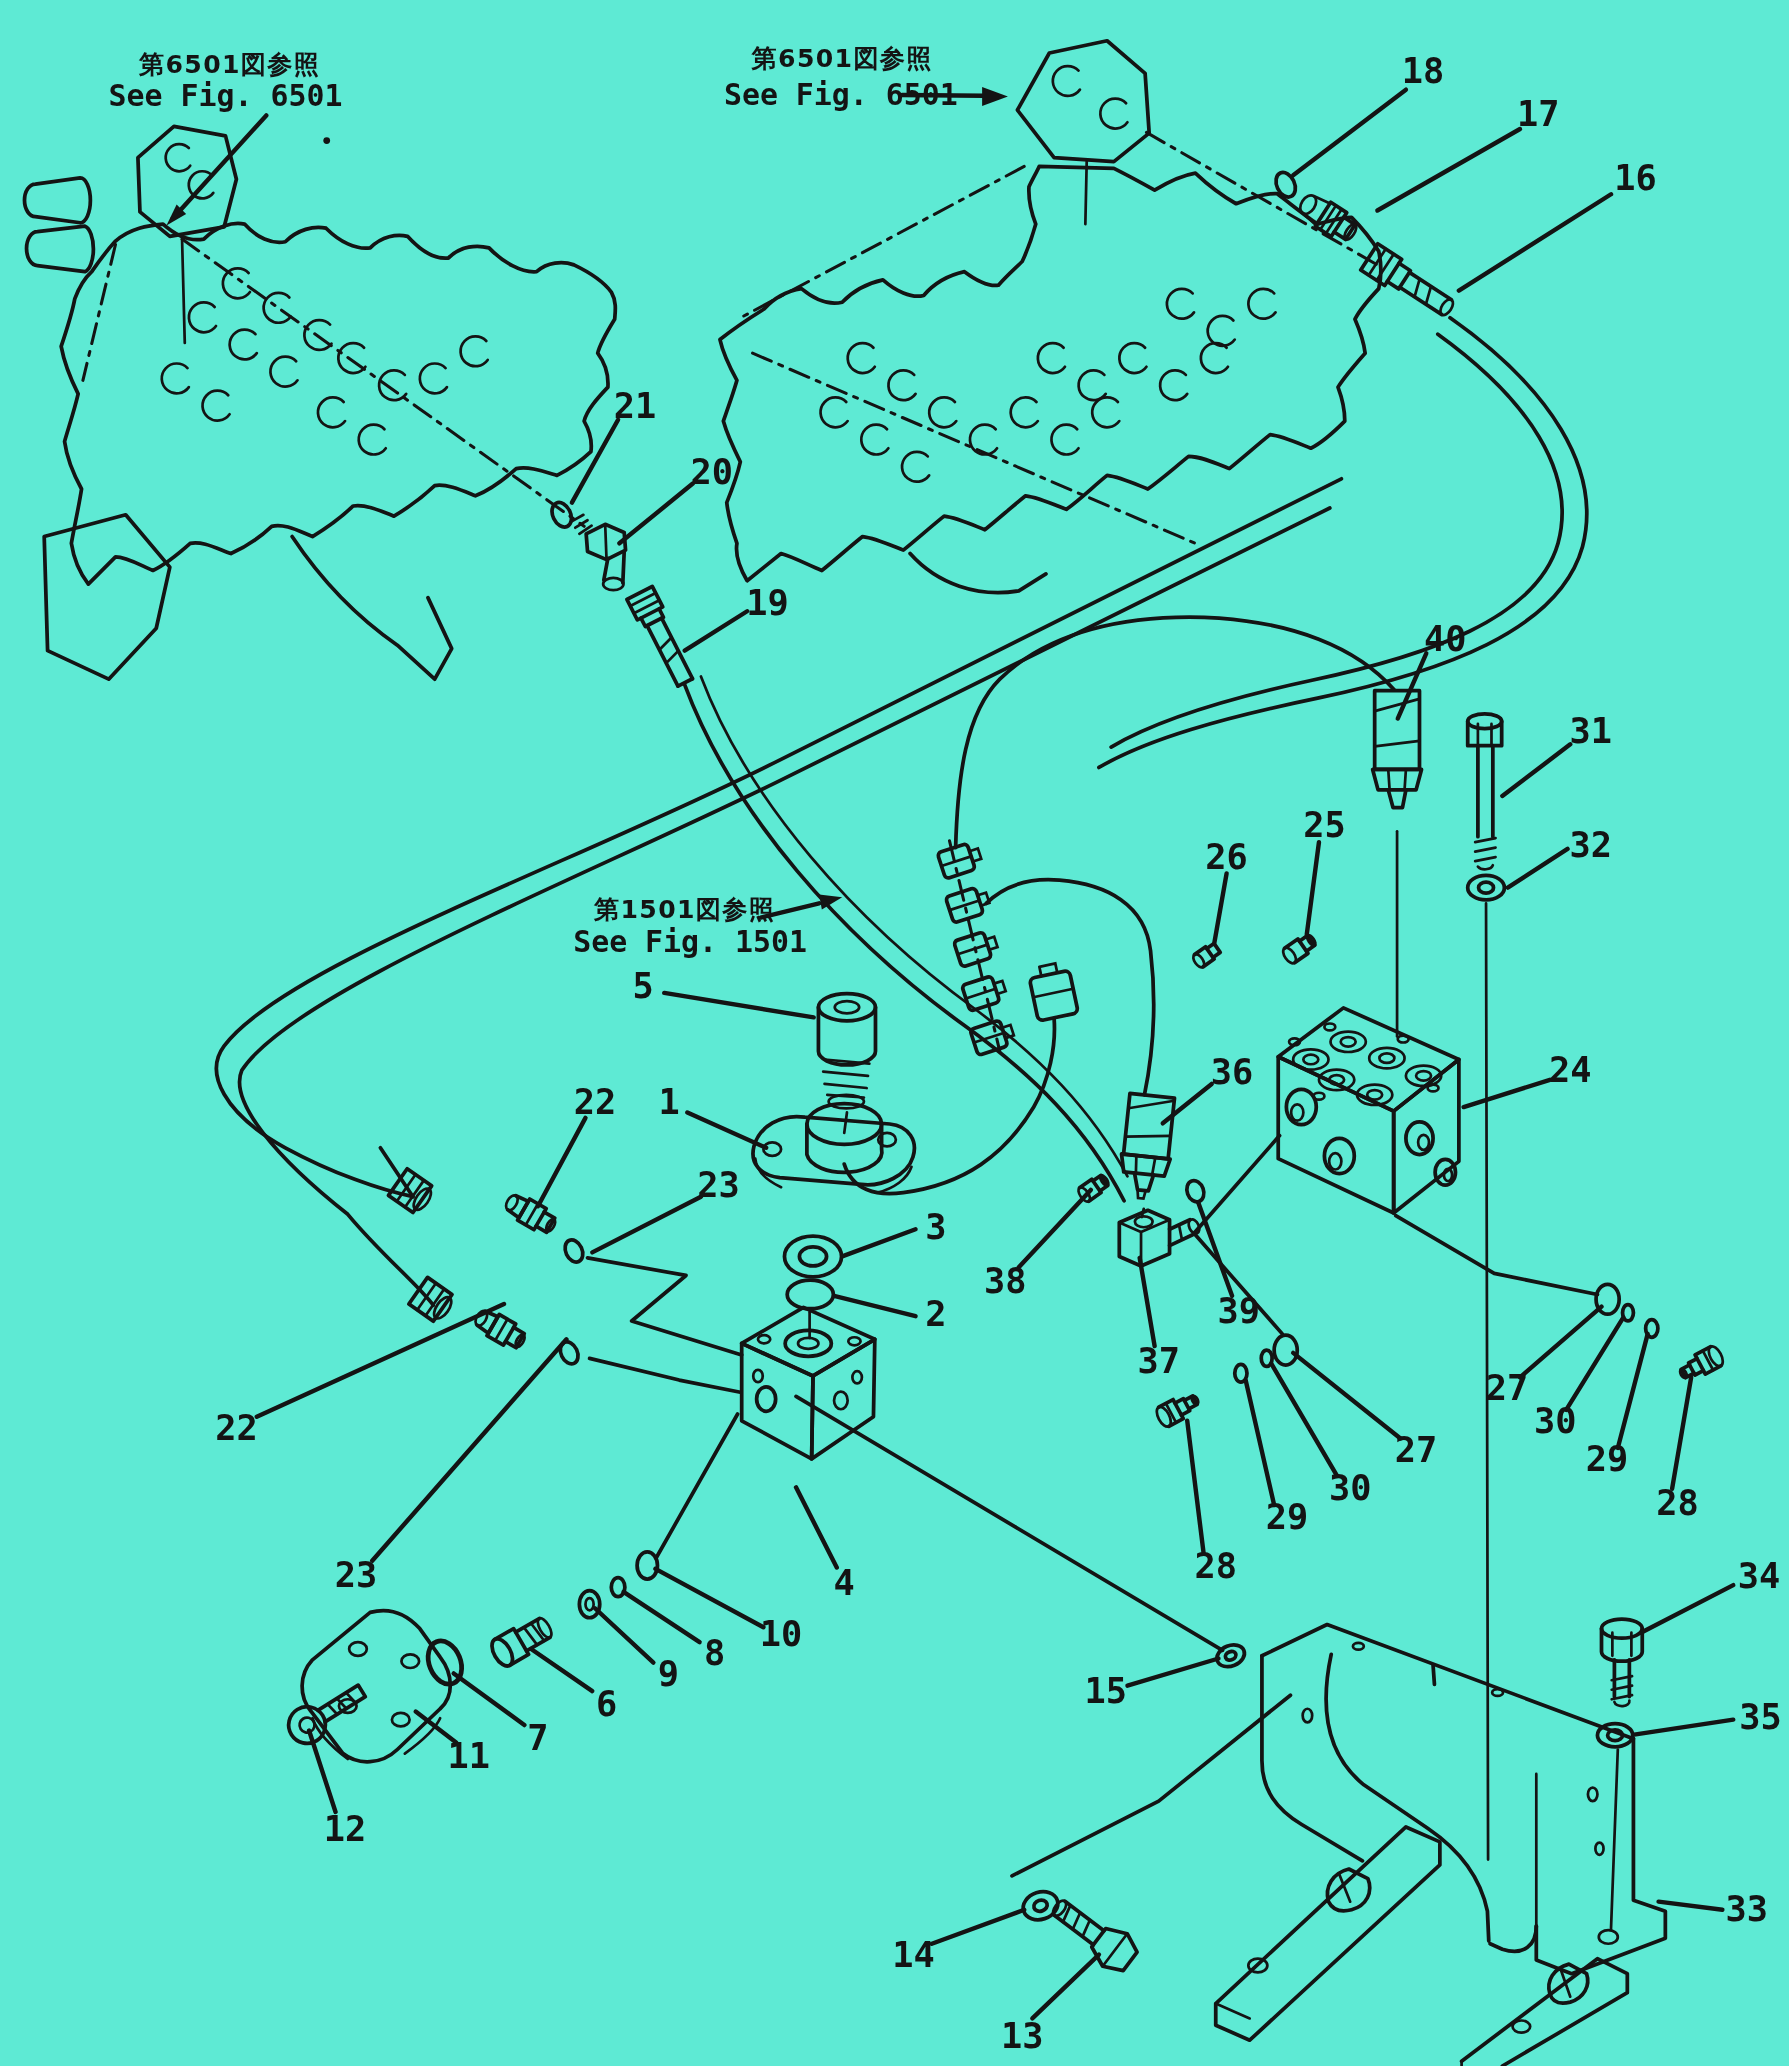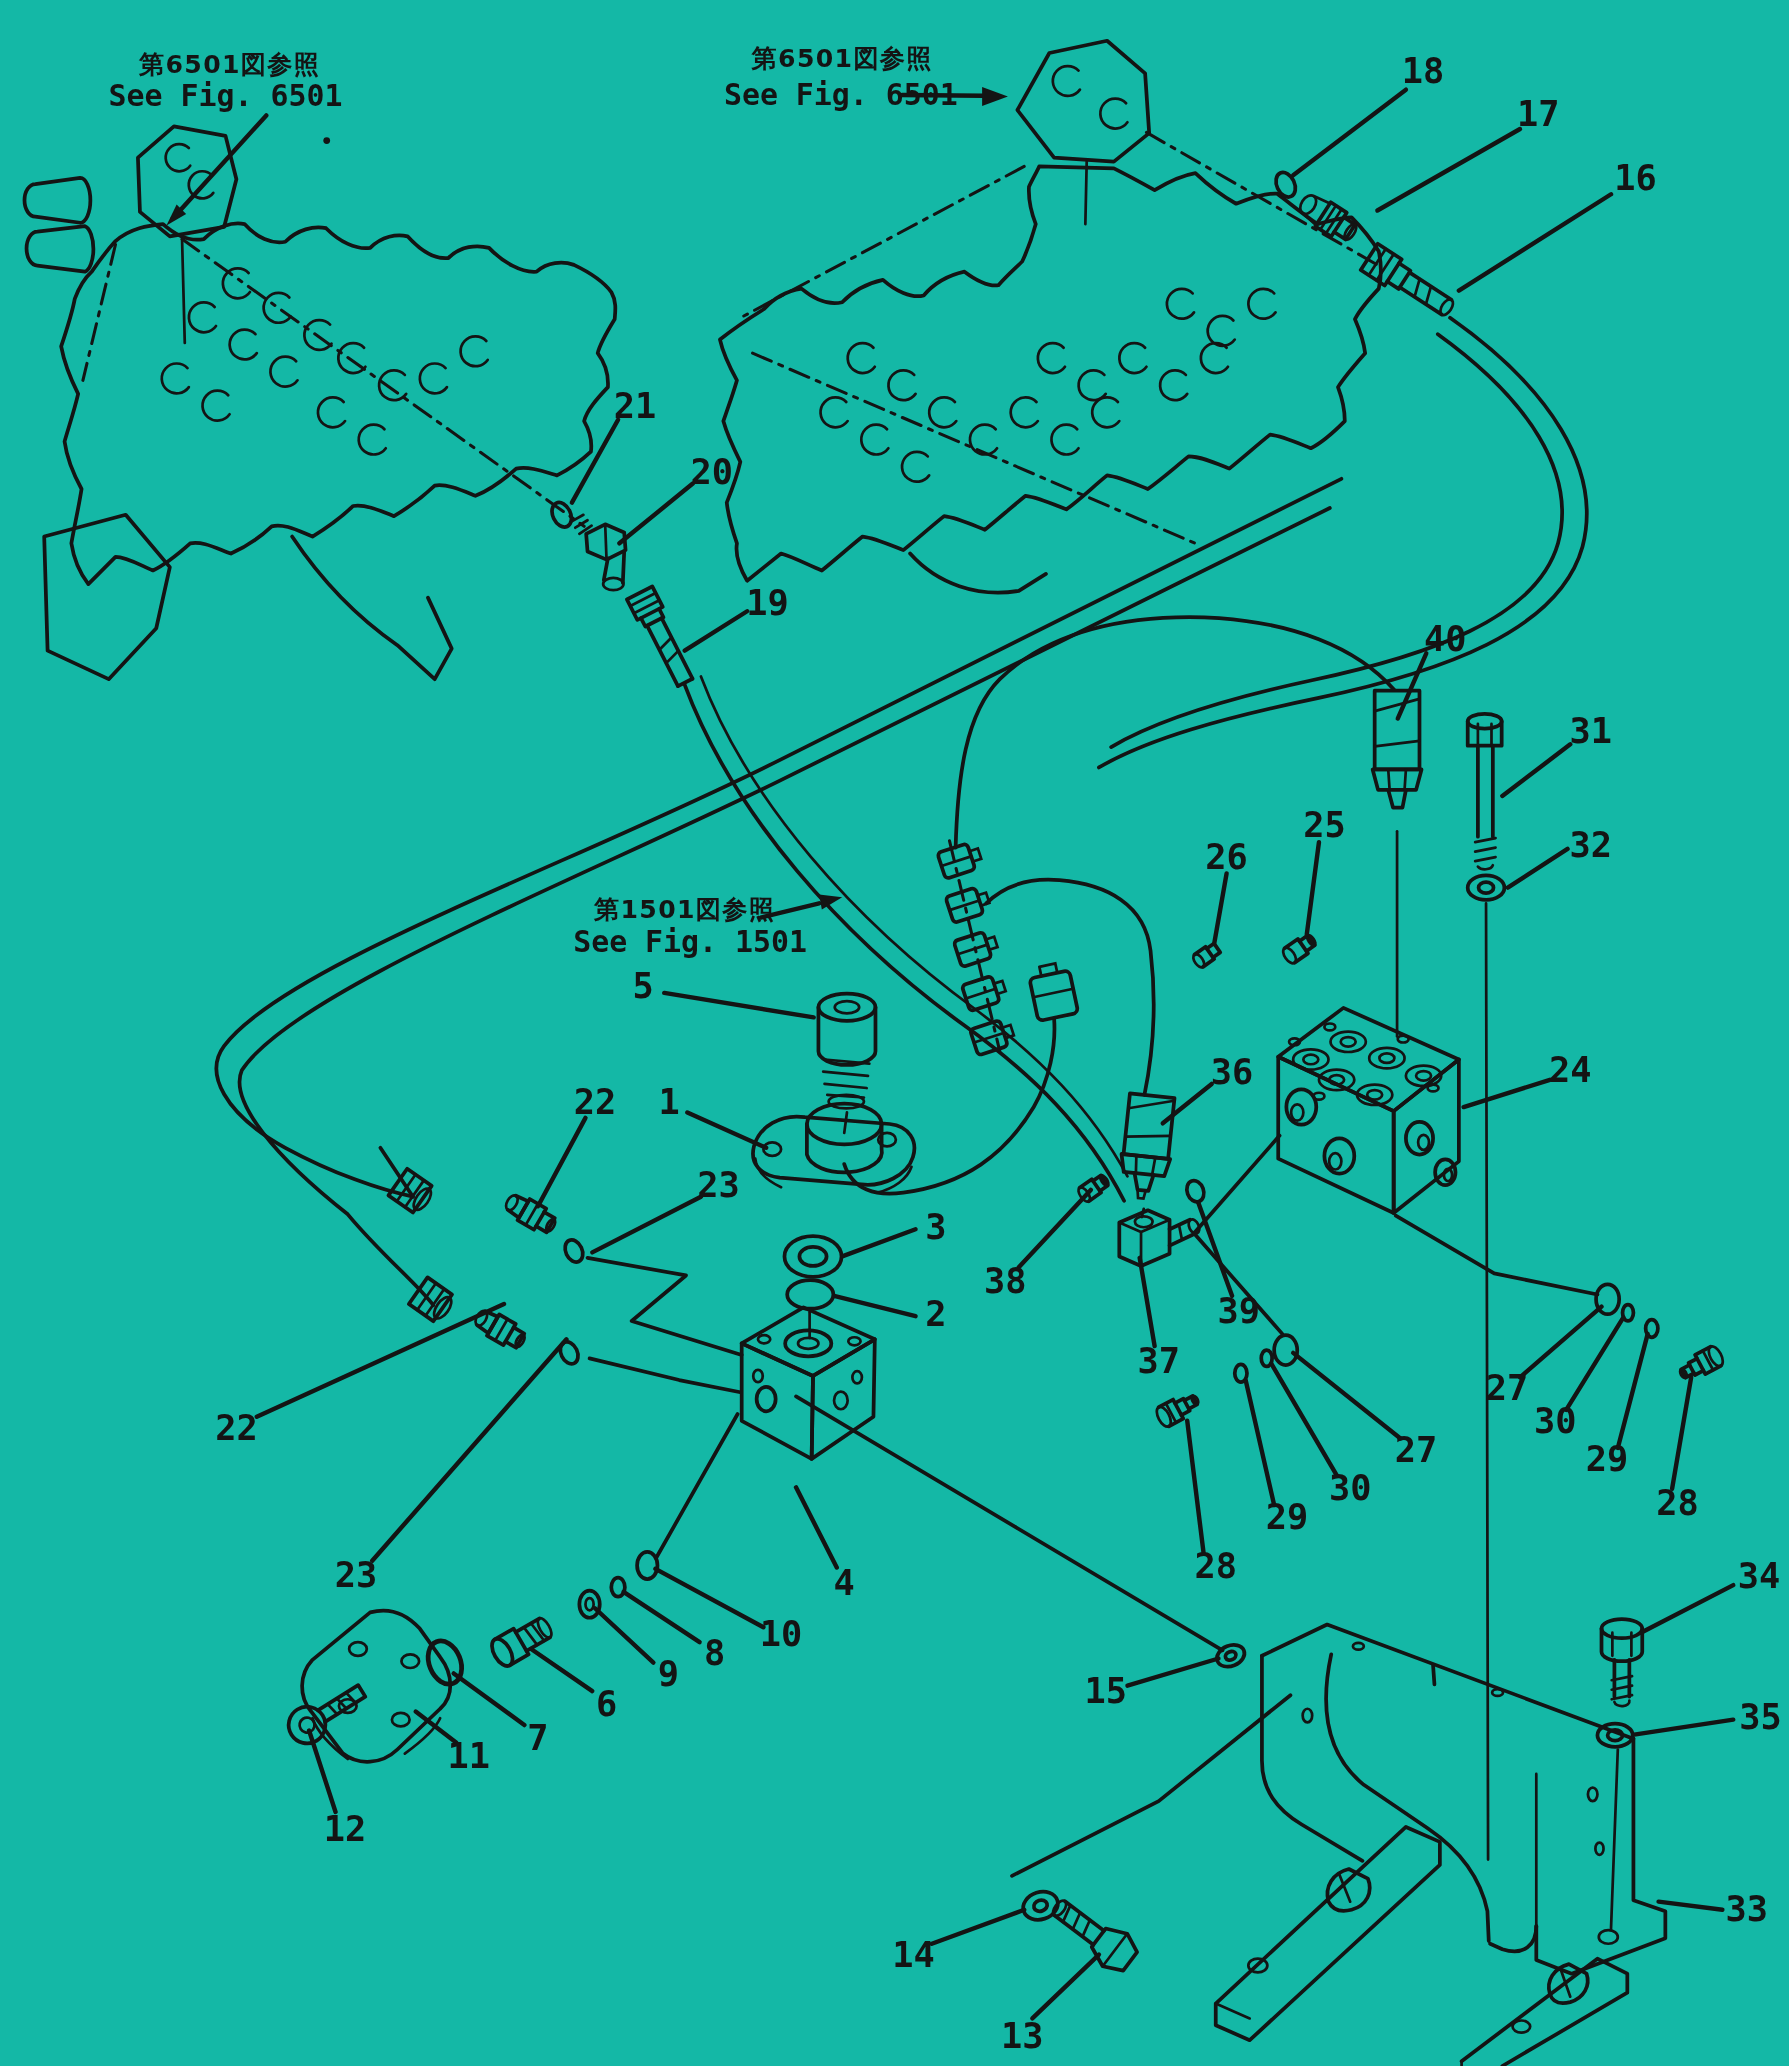--- a/index.html
+++ b/index.html
@@ -1,16 +1,16 @@
 <!DOCTYPE html>
 <html style="font-size:11px"><head>
 <meta charset="utf-8">
 <style>
   html,body{margin:0;padding:0;background:#fff;}
-  #page{position:relative;width:1789px;height:2066px;background:#14b8a6;overflow:hidden;}
+  #page{position:relative;width:1789px;height:2066px;background:#5eead4;overflow:hidden;}
   svg{position:absolute;left:0;top:0;}
   .ln{stroke:#141414;fill:none;stroke-width:5.5;stroke-linecap:round;stroke-linejoin:round;}
   .ln4{stroke:#141414;fill:none;stroke-width:4;stroke-linecap:round;}
   .ln7{stroke:#141414;fill:none;stroke-width:7;stroke-linecap:round;}
   .ldr{stroke:#141414;fill:none;stroke-width:6.5;stroke-linecap:round;}
   .dd{stroke:#141414;fill:none;stroke-width:4.5;stroke-dasharray:30 12 6 12;stroke-linecap:round;}
   .fillb{fill:#141414;stroke:none;}
   .num{font-family:"DejaVu Sans Mono","Liberation Mono",monospace;font-size:52px;font-weight:700;fill:#141414;}
   .jp{font-family:"DejaVu Sans","Liberation Sans",sans-serif;font-size:37px;font-weight:700;fill:#141414;letter-spacing:2px;}
   .en{font-family:"DejaVu Sans Mono","Liberation Mono",monospace;font-size:44px;font-weight:700;fill:#141414;}

